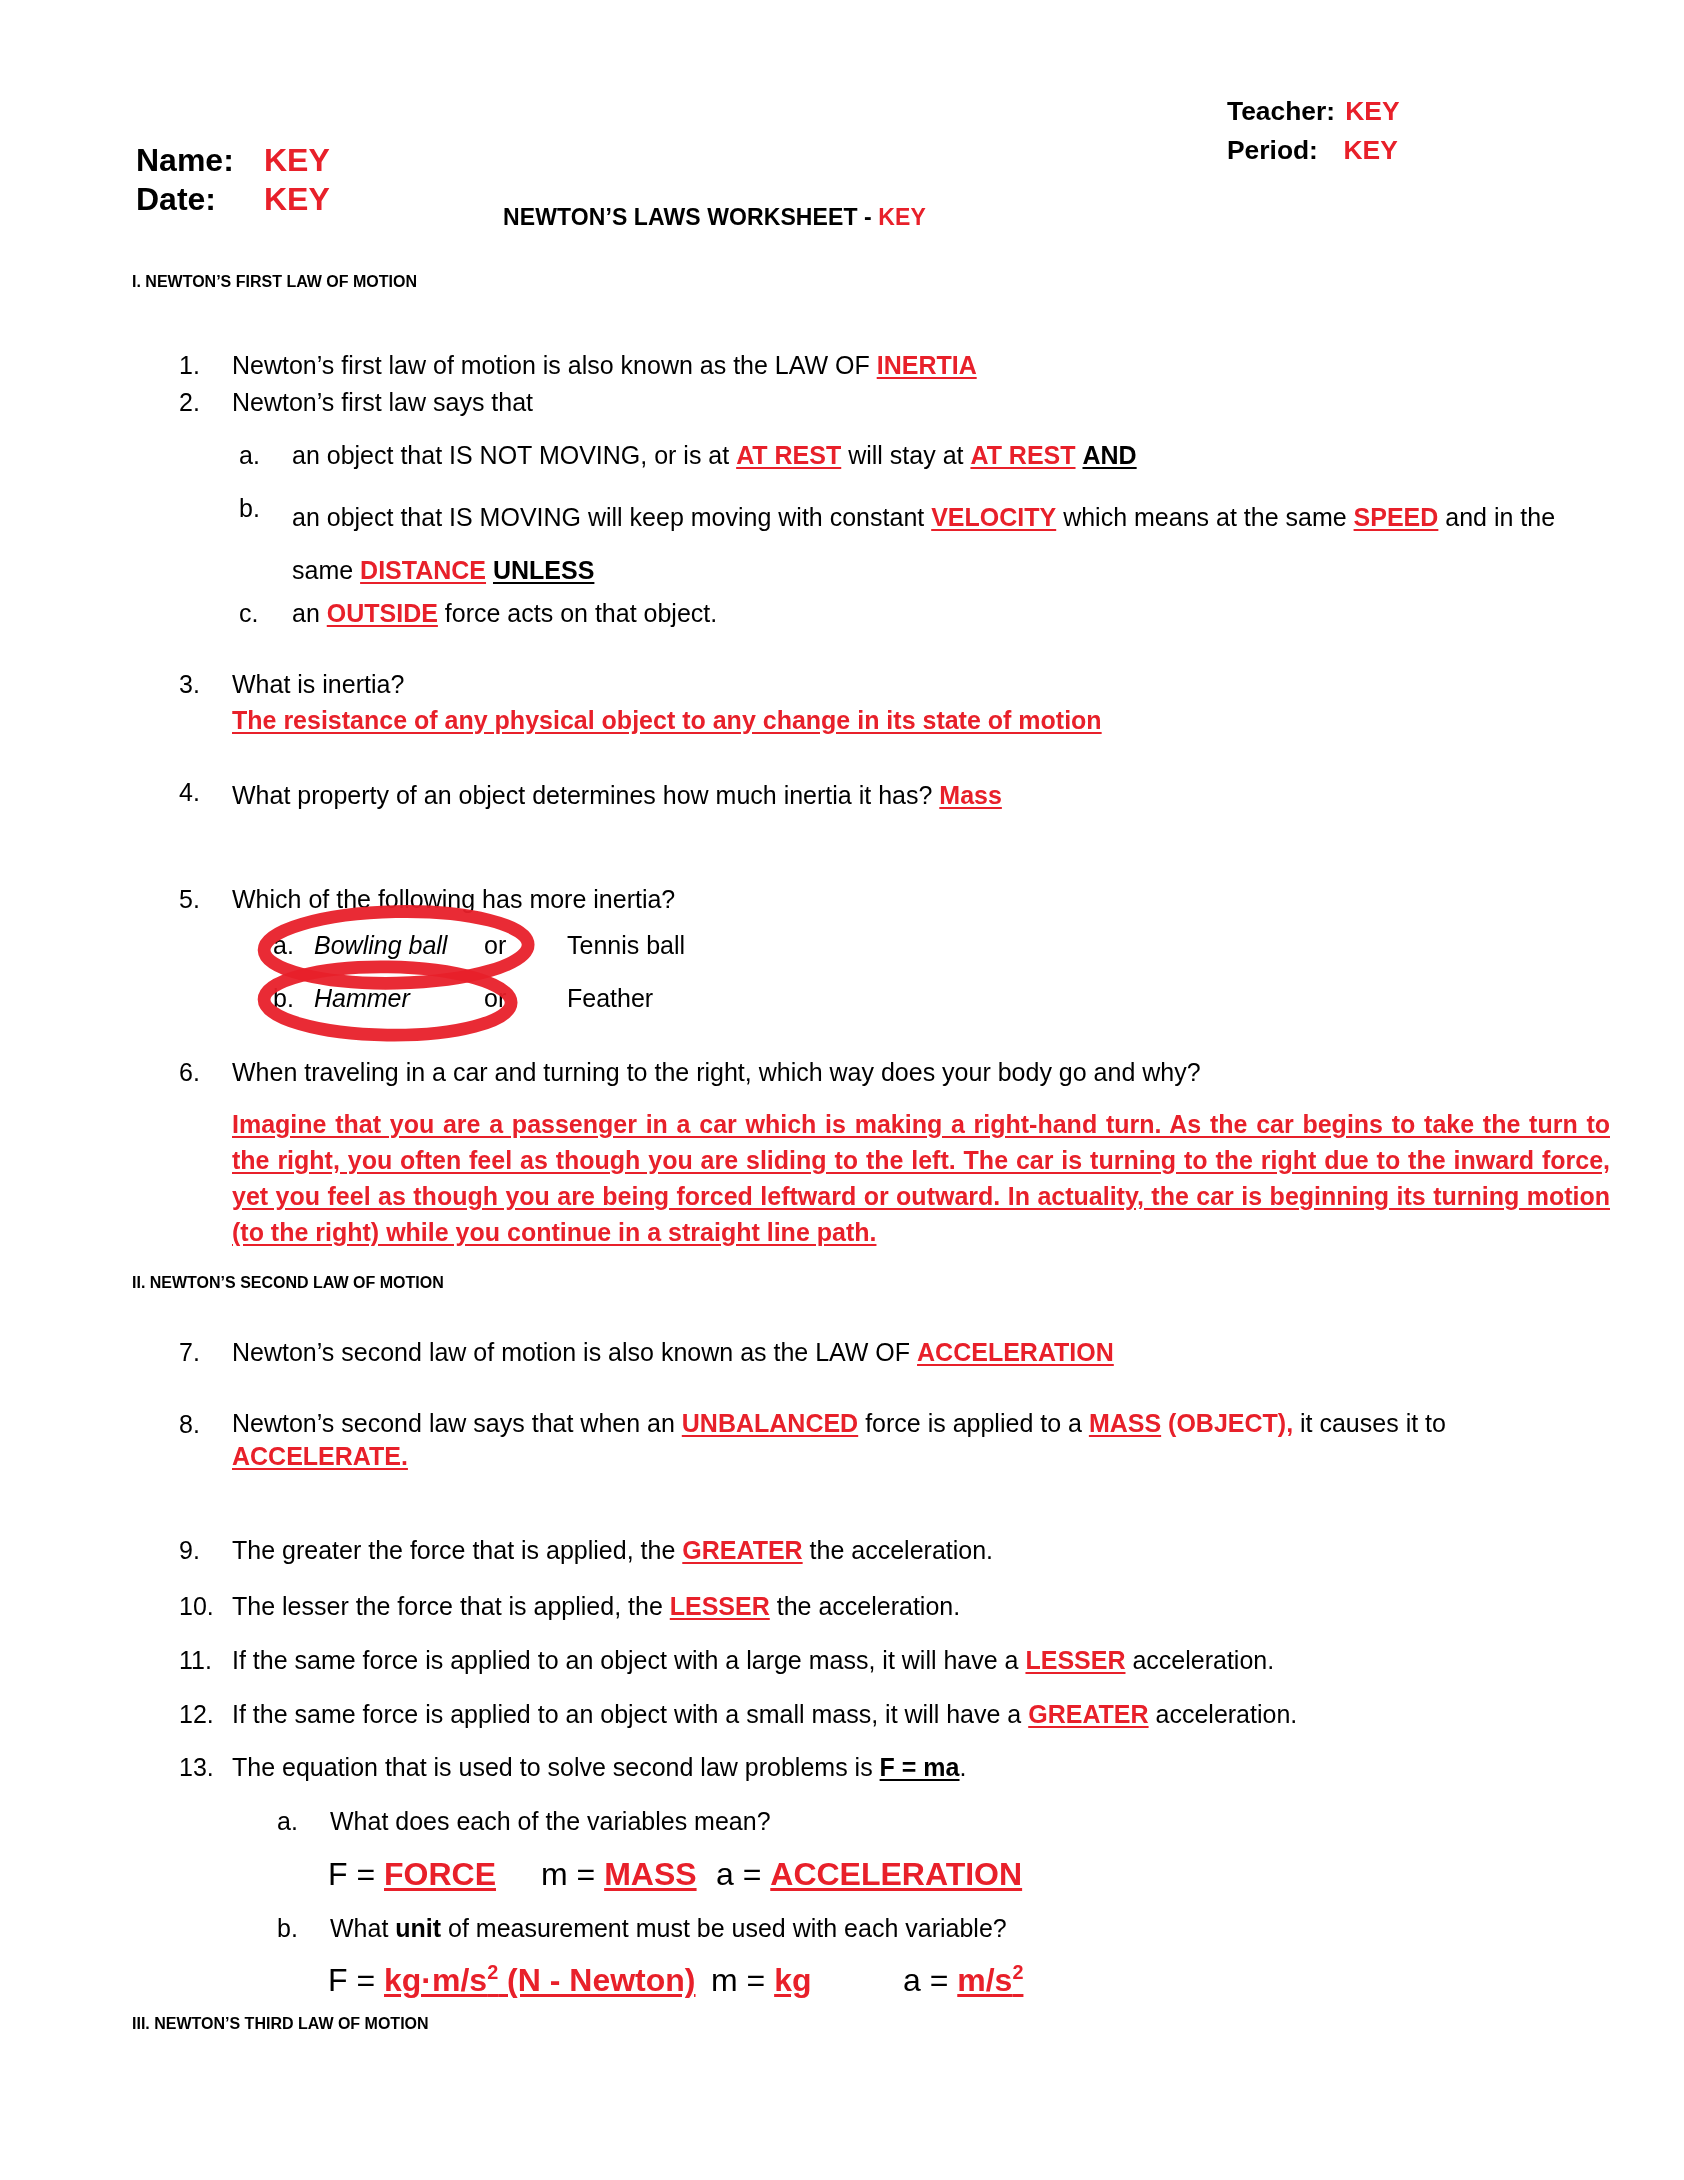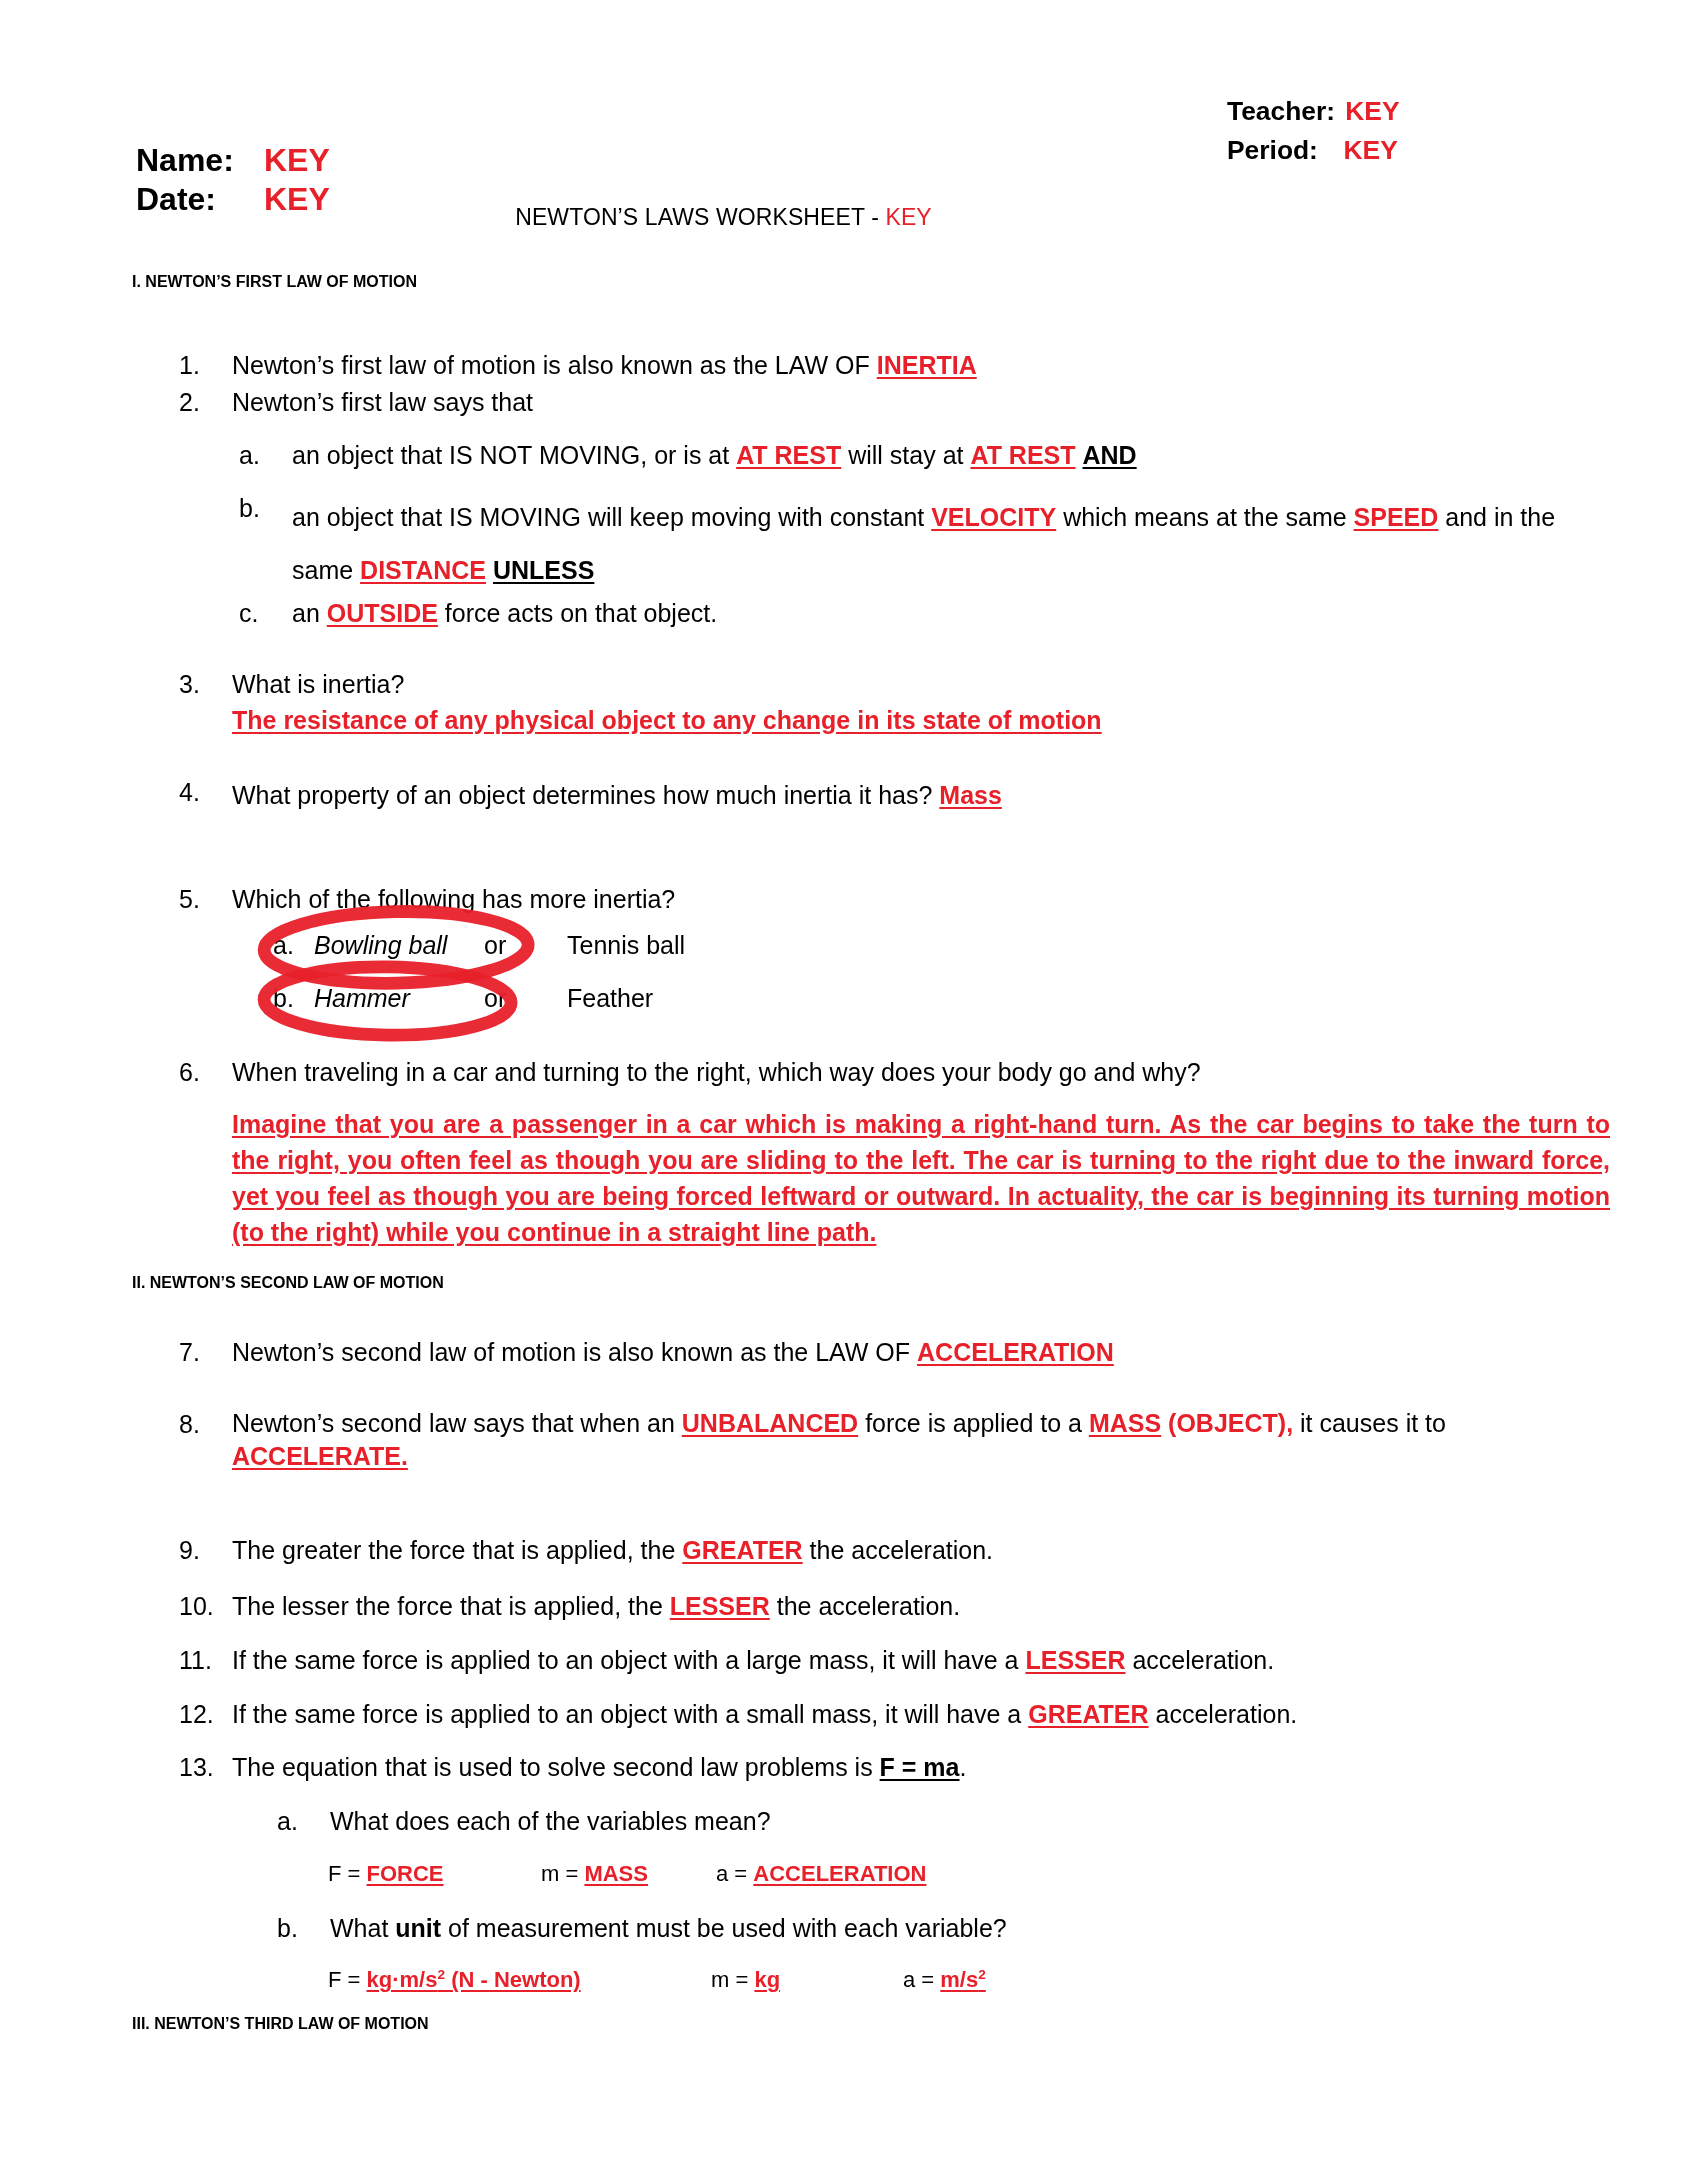--- a/index.html
+++ b/index.html
@@ -61,25 +61,25 @@
     display: inline-block;
     color: #E8202A;
     font-weight: bold;
   }
   .hdr-left .hdr-label { width: 128px; }
   .hdr-gap { display: inline-block; width: 10.2px; }
 
   
   .doc-title {
     position: absolute;
-    left: 12px; top: 204px;
+    left: 3px; top: 204px;
     width: 1423px;
     text-align: center;
     font-size: 23px;
-    font-weight: normal;
+    font-weight: bold;
     letter-spacing: 0.1px;
   }
 
   
   .section-heading {
     position: absolute;
     left: 132px;
     font-size: 16px;
     font-weight: bold;
     white-space: nowrap;
@@ -134,21 +134,21 @@
     position: absolute;
     left: 0; top: 0;
     width: 1685px;
     height: 2181px;
     pointer-events: none;
   }
 
   
   .var-row {
     position: absolute;
-    font-size: 22px;
+    font-size: 32px;
     line-height: 34px;
     white-space: nowrap;
   }
   .var-cell { display: inline-block; }
 
   
   .red-para {
     position: absolute;
     font-size: 25px;
     line-height: 36px;

